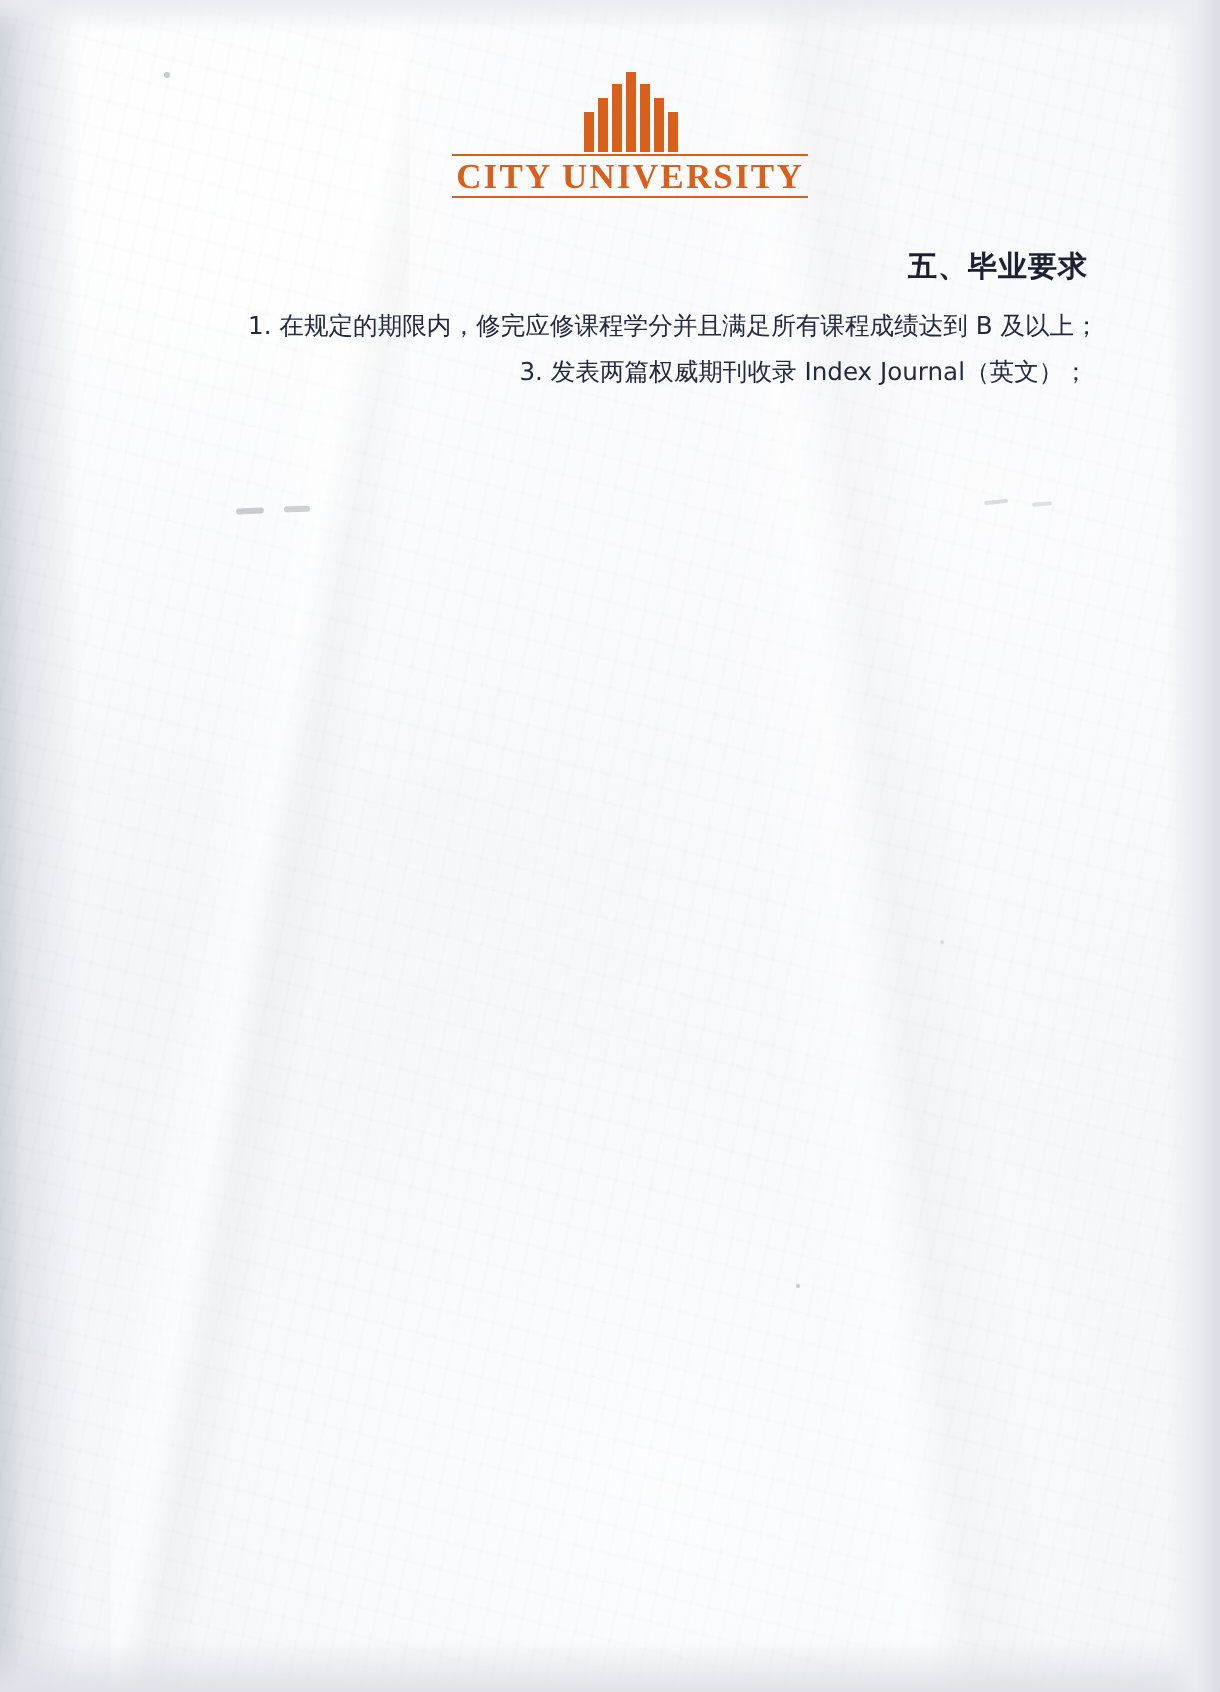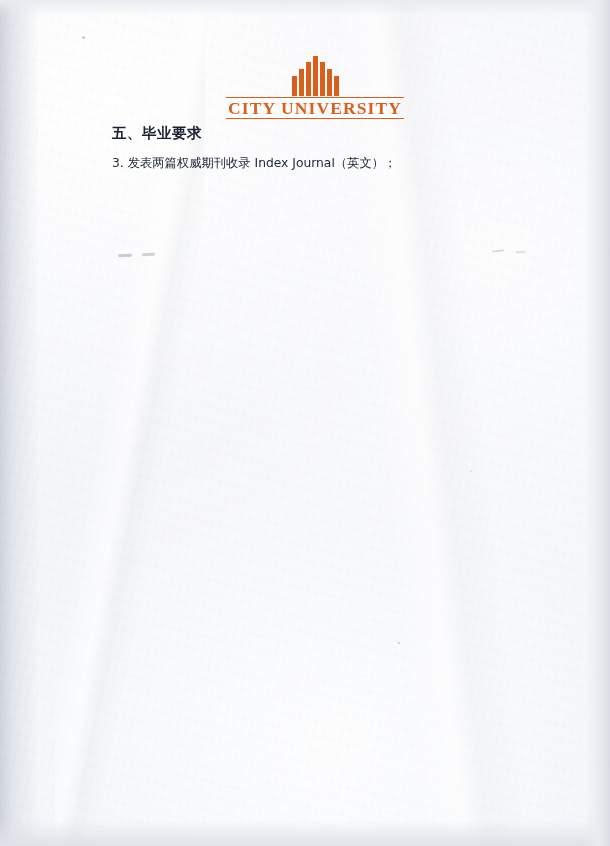--- a/index.html
+++ b/index.html
@@ -75,21 +75,21 @@
     left: 0; right: 0; bottom: 0; height: 26px;
     background: linear-gradient(0deg, #dfe2e8 0%, rgba(255,255,255,0) 100%);
     pointer-events: none;
   }
 
   
   .logo-block {
     position: absolute;
     left: 0;
     right: 0;
-    top: 54px;
+    top: 34px;
     text-align: center;
     margin-left: 20px;
   }
   .logo-mark {
     display: block;
     margin: 0 auto;
   }
   .logo-text {
     margin-top: 1px;
     font-family: "Liberation Serif", serif;
@@ -100,24 +100,25 @@
     border-top: 1.6px solid #d8601a;
     border-bottom: 1.6px solid #d8601a;
     display: inline-block;
     padding: 0 2px;
     line-height: 1.15;
   }
 
   
   .content {
     position: absolute;
-    left: 112px;
+    left: 124px;
     top: 124px;
     width: 420px;
     color: #1d2336;
+    text-align: right;
   }
   .section-title {
     font-family: "DejaVu Sans", sans-serif;
     font-weight: 700;
     font-size: 14.5px;
     letter-spacing: 0.5px;
     color: #1b2033;
     margin: 0 0 10px 0;
   }
   .item-list {
@@ -170,20 +171,21 @@
         <rect x="49" y="15" width="5" height="27"></rect>
         <rect x="56" y="22" width="5" height="20"></rect>
       </g>
     </svg>
     <div class="logo-text">CITY UNIVERSITY</div>
   </div>
 
   <div class="content">
     <h1 class="section-title">五、毕业要求</h1>
     <ul class="item-list">
+      <li>1. 在规定的期限内，修完应修课程学分并且满足所有课程成绩达到 B 及以上；</li>
       <li>3. 发表两篇权威期刊收录 Index  Journal（英文）；</li>
     </ul>
   </div>
 
   <div class="smudge smudge-1"></div>
   <div class="smudge smudge-2"></div>
   <div class="smudge smudge-3"></div>
   <div class="smudge smudge-4"></div>
   <div class="speck speck-1"></div>
   <div class="speck speck-2"></div>

